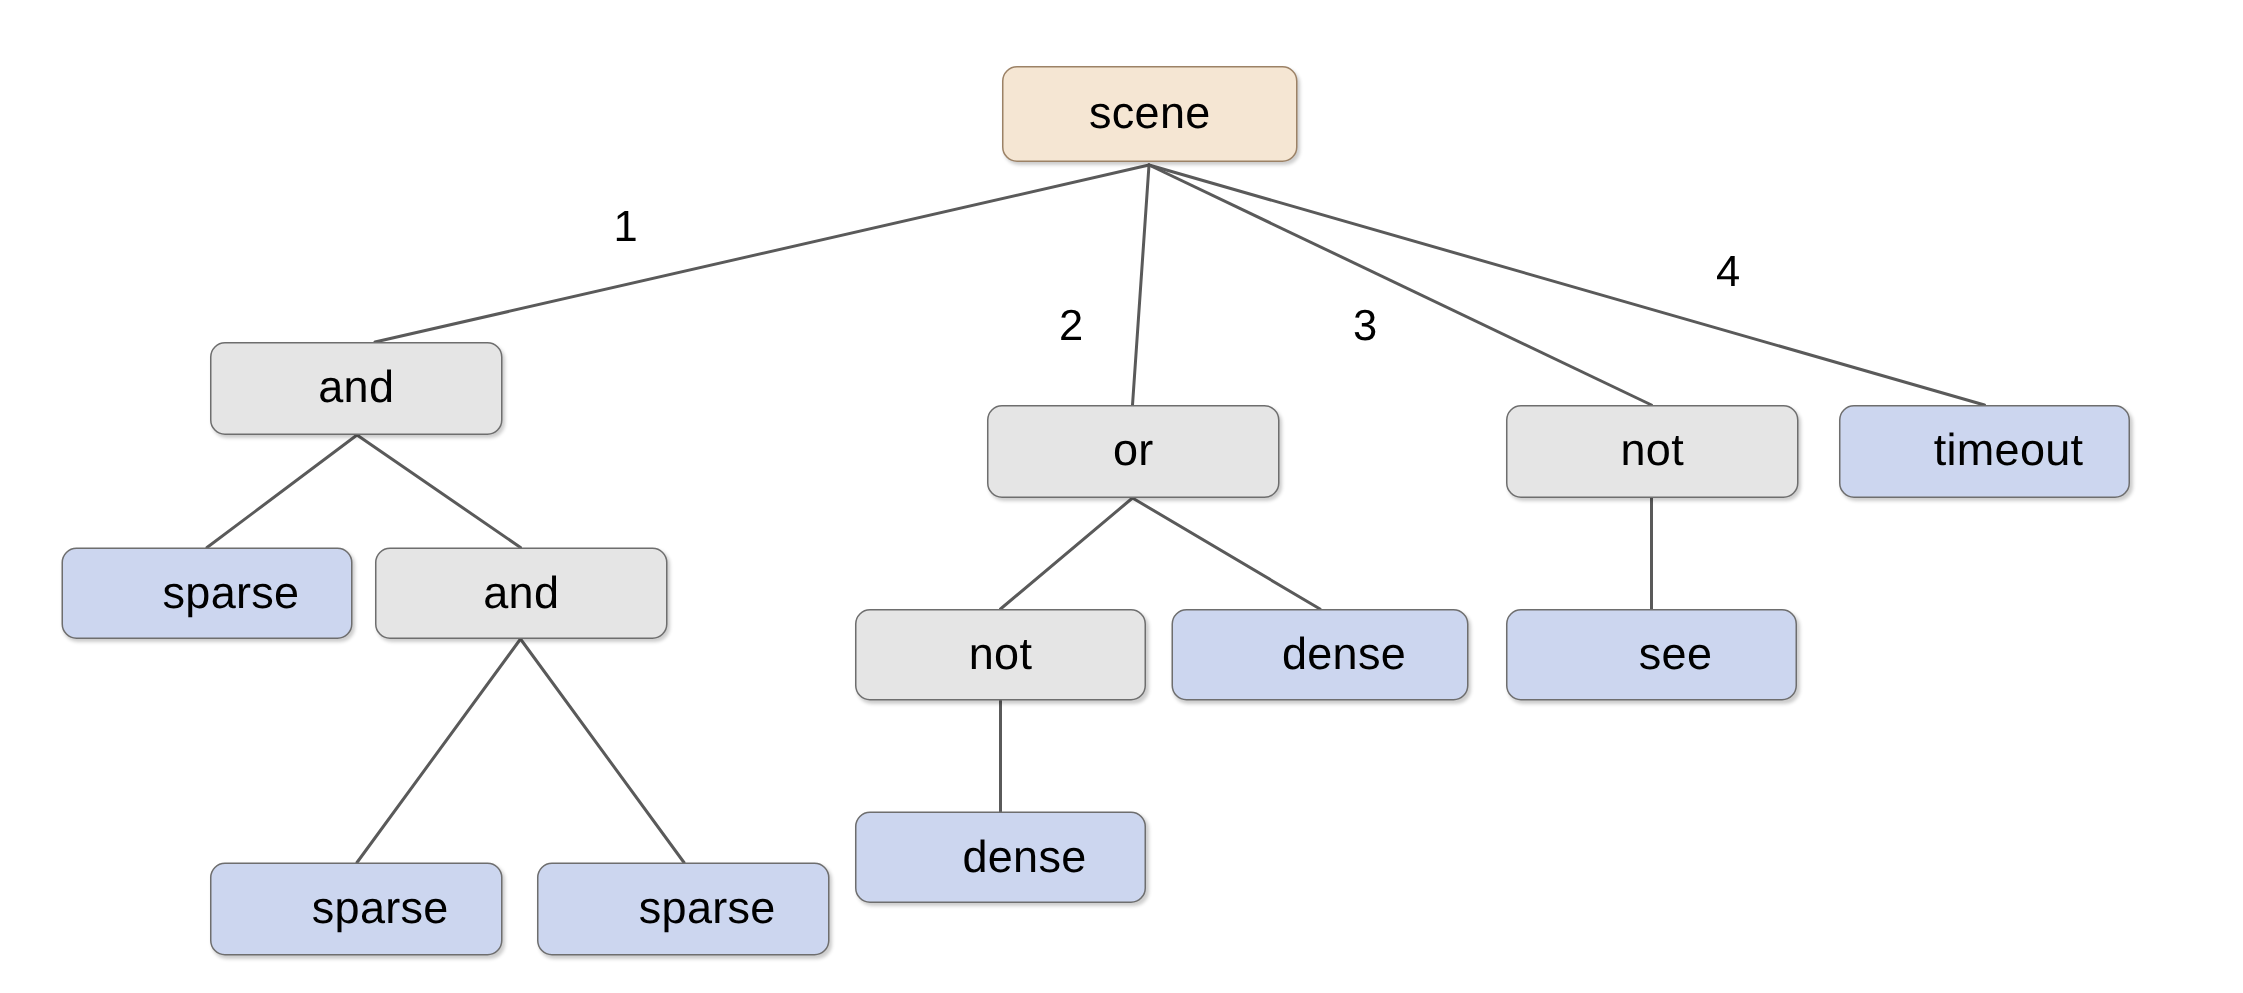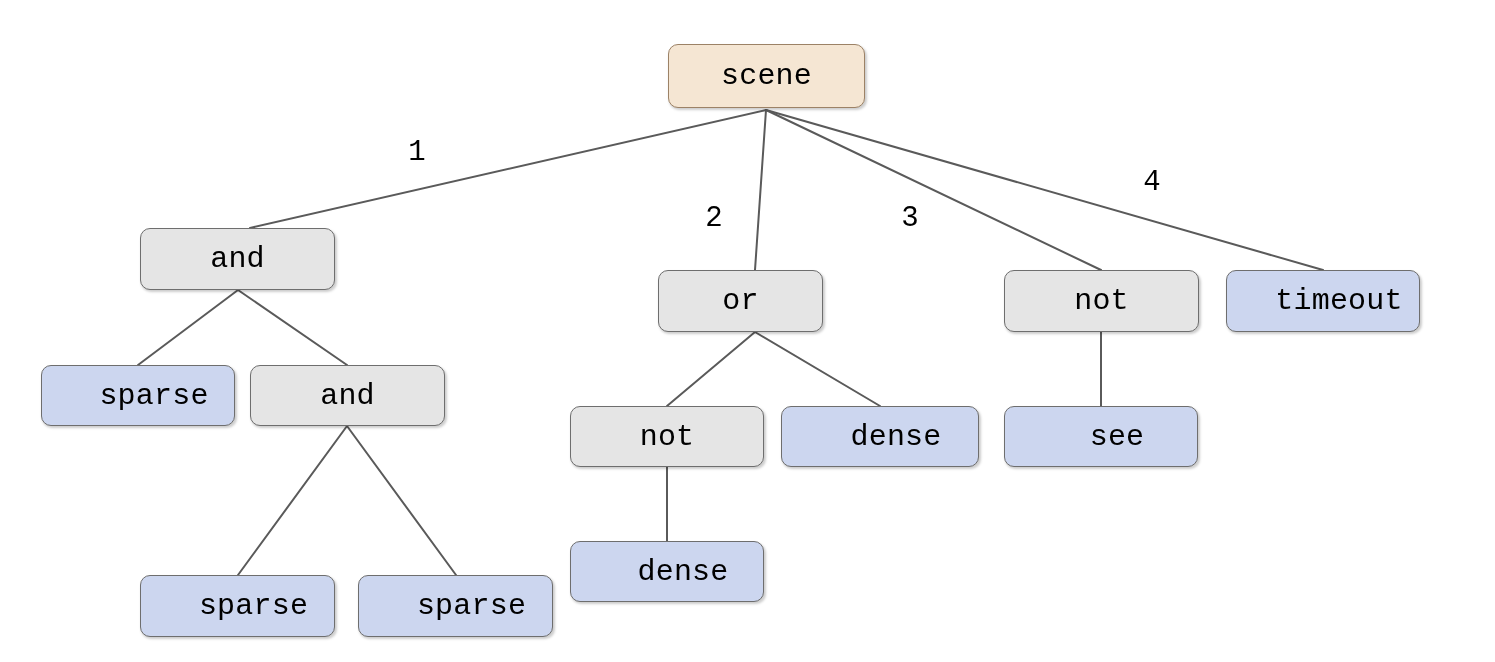--- a/index.html
+++ b/index.html
@@ -55,21 +55,21 @@
     position: absolute;
     font-size: 29px;
     color: #000000;
     transform: translate(-50%, -50%);
     white-space: nowrap;
   }
 </style>
 </head>
 <body>
 
-<div id="canvas" style="background: rgb(255, 255, 255); font-family: Liberation Mono, monospace;">
+<div id="canvas" style="background: rgb(255, 255, 255);">
 
   <svg id="edges" viewBox="0 0 1495 662" width="1495" height="662" xmlns="http://www.w3.org/2000/svg">
       <line x1="766" y1="110" x2="250" y2="228" stroke="#5a5a5a" stroke-width="2" stroke-linecap="round"></line>
       <line x1="766" y1="110" x2="755" y2="270" stroke="#5a5a5a" stroke-width="2" stroke-linecap="round"></line>
       <line x1="766" y1="110" x2="1101" y2="270" stroke="#5a5a5a" stroke-width="2" stroke-linecap="round"></line>
       <line x1="766" y1="110" x2="1323" y2="270" stroke="#5a5a5a" stroke-width="2" stroke-linecap="round"></line>
       <line x1="238" y1="290" x2="138" y2="365" stroke="#5a5a5a" stroke-width="2" stroke-linecap="round"></line>
       <line x1="238" y1="290" x2="347" y2="365" stroke="#5a5a5a" stroke-width="2" stroke-linecap="round"></line>
       <line x1="347" y1="426" x2="238" y2="575" stroke="#5a5a5a" stroke-width="2" stroke-linecap="round"></line>
       <line x1="347" y1="426" x2="456" y2="575" stroke="#5a5a5a" stroke-width="2" stroke-linecap="round"></line>
@@ -79,21 +79,21 @@
       <line x1="1101" y1="332" x2="1101" y2="406" stroke="#5a5a5a" stroke-width="2" stroke-linecap="round"></line>
     </svg>
 
   <div id="node-layer">
       <div class="node node-root" style="left: 668px; top: 44px; width: 197px; height: 64px;">
         <span>scene</span>
       </div>
       <div class="node node-op" style="left: 140px; top: 228px; width: 195px; height: 62px;">
         <span>and</span>
       </div>
-      <div class="node node-op" style="left: 658px; top: 270px; width: 165px; height: 62px;">
+      <div class="node node-op" style="left: 658px; top: 270px; width: 195px; height: 62px;">
         <span>or</span>
       </div>
       <div class="node node-op" style="left: 1004px; top: 270px; width: 195px; height: 62px;">
         <span>not</span>
       </div>
       <div class="node node-leaf" style="left: 1226px; top: 270px; width: 194px; height: 62px;">
         <span>timeout</span>
       </div>
       <div class="node node-leaf" style="left: 41px; top: 365px; width: 194px; height: 61px;">
         <span>sparse</span>

